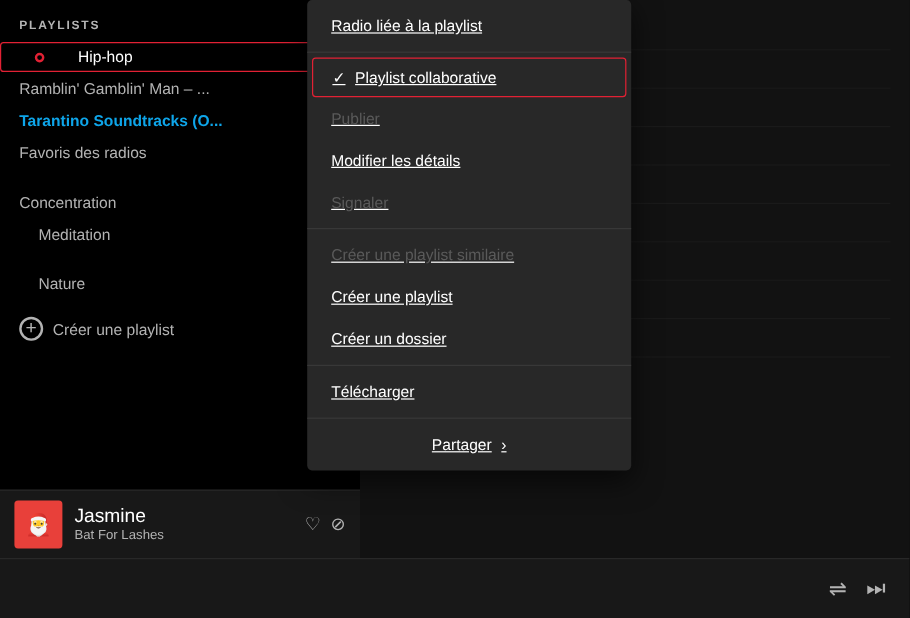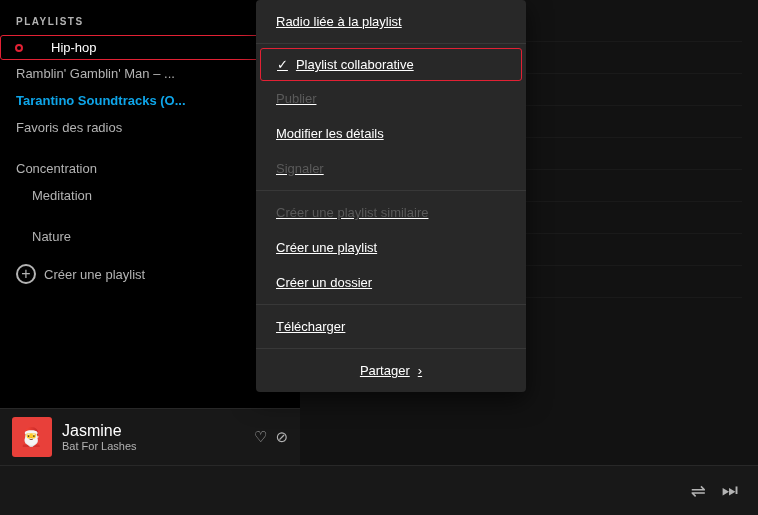--- a/index.html
+++ b/index.html
@@ -57,21 +57,21 @@
       gap: 8px;
       white-space: nowrap;
       overflow: hidden;
       text-overflow: ellipsis;
     }
 
     .sidebar-item.active {
       color: #fff;
       border: 1.5px solid #e22134;
       border-radius: 3px;
-      padding: 4px 14px;
+      padding: 4px 28px;
       gap: 28px;
     }
 
     .sidebar-item.bold { color: #0ea5e9; font-weight: 700; align-items: flex-end; }
 
     .sidebar-item .dot-icon {
       width: 8px; height: 8px;
       border-radius: 50%;
       border: 2px solid #b3b3b3;
       flex-shrink: 0;

